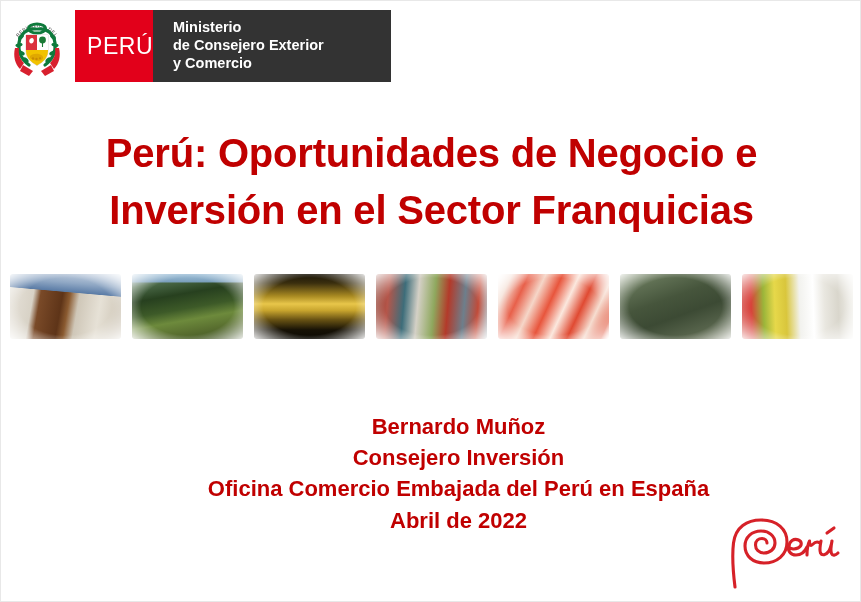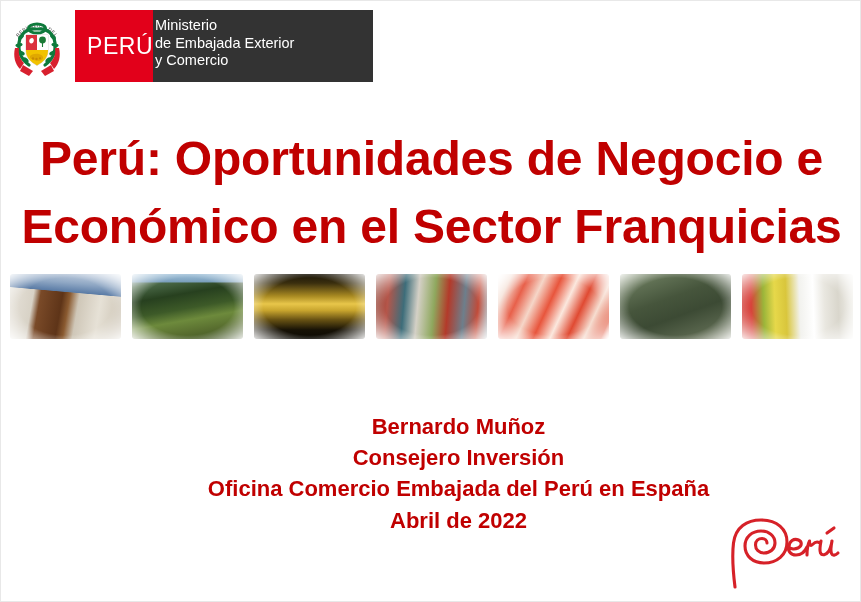--- a/index.html
+++ b/index.html
@@ -50,45 +50,47 @@
   }
   .peru-box .peru-word {
     color: #ffffff;
     font-size: 23px;
     font-weight: 400;
     letter-spacing: 0.5px;
     font-family: "Liberation Sans", sans-serif;
   }
   .ministry-box {
     background: #333333;
-    padding: 7px 10px 7px 2px;
+    padding: 7px 10px 7px 20px;
     display: flex;
     flex-direction: column;
+    justify-content: center;
     min-width: 208px;
     flex: none;
+    font-weight: bold;
   }
   .ministry-box .ml {
     color: #ffffff;
     font-size: 14.5px;
     line-height: 1.22;
     font-family: "Liberation Sans", sans-serif;
     white-space: nowrap;
   }
 
   
   .title-block {
     position: absolute;
     left: 0;
     top: 124px;
     width: 861px;
     text-align: center;
   }
   .title-line {
     color: #C00000;
-    font-size: 48px;
+    font-size: 40px;
     font-weight: 700;
     line-height: 1.42;
     font-family: "Liberation Sans", sans-serif;
     letter-spacing: -0.2px;
   }
 
   
   .photo-strip {
     position: absolute;
     left: 6px;
@@ -237,28 +239,28 @@
         <circle cx="31" cy="48.3" r="1.1" fill="#C98A00"></circle>
       </svg>
     </div>
 
     <div class="peru-box">
       <span class="peru-word">PERÚ</span>
     </div>
 
     <div class="ministry-box">
       <span class="ml">Ministerio</span>
-      <span class="ml">de Embajada Exterior</span>
+      <span class="ml">de Consejero Exterior</span>
       <span class="ml">y Comercio</span>
     </div>
   </div>
 
   <div class="title-block">
     <div class="title-line">Perú: Oportunidades de Negocio e</div>
-    <div class="title-line">Económico en el Sector Franquicias</div>
+    <div class="title-line">Inversión en el Sector Franquicias</div>
   </div>
 
   <div class="photo-strip">
     <div class="photo ph1">
         <div class="inner"></div>
       </div>
     <div class="photo ph2">
         <div class="inner"></div>
       </div>
     <div class="photo ph3">

